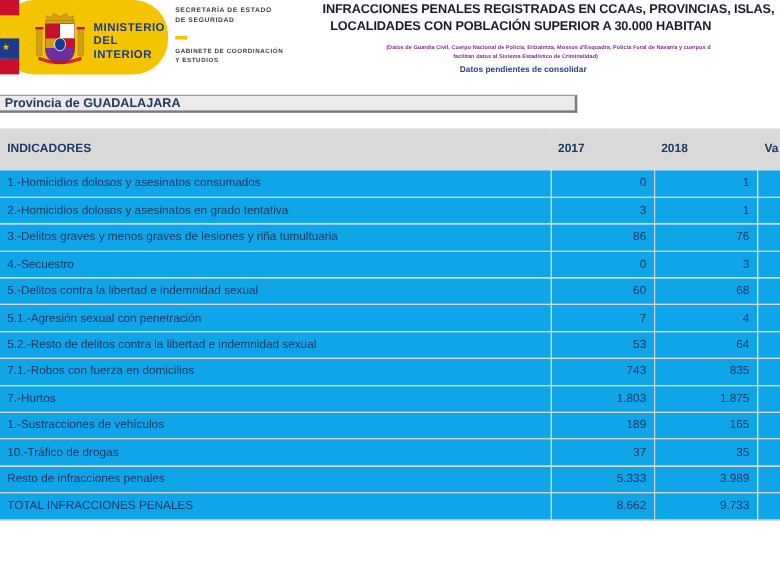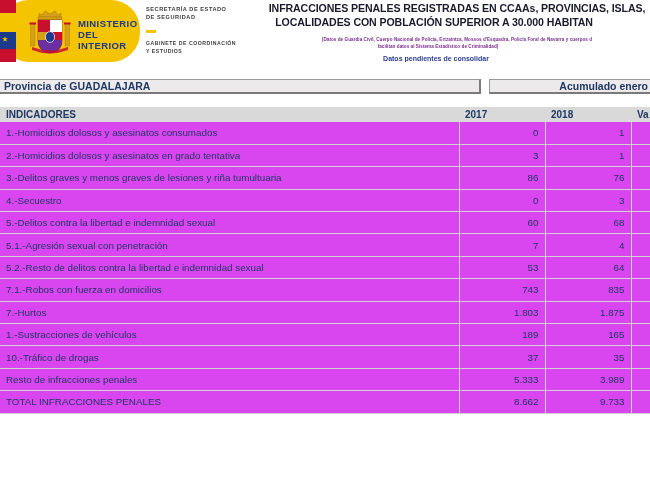--- a/index.html
+++ b/index.html
@@ -200,40 +200,40 @@
     border-collapse: collapse;
     table-layout: fixed;
   }
   table.data col.c-ind  { width: 459px; }
   table.data col.c-y1   { width: 86px; }
   table.data col.c-y2   { width: 86px; }
   table.data col.c-var  { width: 19px; }
 
   table.data thead th {
     background: #d9d9d9;
-    height: 15px;
+    height: 35px;
     font-size: 10px;
     font-weight: bold;
     color: #1f3864;
     padding: 0 6px;
     border: none;
     box-sizing: border-box;
   }
   th.h-ind { text-align: left; padding-left: 3px; }
   th.h-num { text-align: left; border-left: 1px solid #ffffff; }
   th.h-var { text-align: right; padding-left: 3px; border-left: 1px solid #ffffff; }
 
   table.data tbody td {
     height: 22.4px;
     font-size: 9.8px;
     color: #1f3864;
     border-bottom: 1px solid #d0d0d0;
     padding: 0 6px;
     box-sizing: border-box;
-    background: #d946ef;
+    background: #0ea5e9;
     white-space: nowrap;
     overflow: hidden;
   }
   td.t-ind { text-align: left; padding-left: 3px; }
   td.t-num {
     text-align: right;
     border-left: 1px solid #d0d0d0;
     font-variant-numeric: tabular-nums;
   }
   td.t-var { border-left: 1px solid #d0d0d0; }
@@ -302,23 +302,20 @@
     </div>
     <div class="pend-note">Datos pendientes de consolidar</div>
   </div>
 </div>
 
 <div class="prov-row">
   <div class="prov-box">
     <span class="prov-label">Provincia de GUADALAJARA</span>
   </div>
   <div class="prov-gap"></div>
-  <div class="acum-box">
-    <span class="acum-label">Acumulado enero</span>
-  </div>
 </div>
 
 <div class="table-wrap">
   <table class="data">
     <colgroup>
       <col class="c-ind">
         <col class="c-y1">
         <col class="c-y2">
         <col class="c-var">
     </colgroup>

